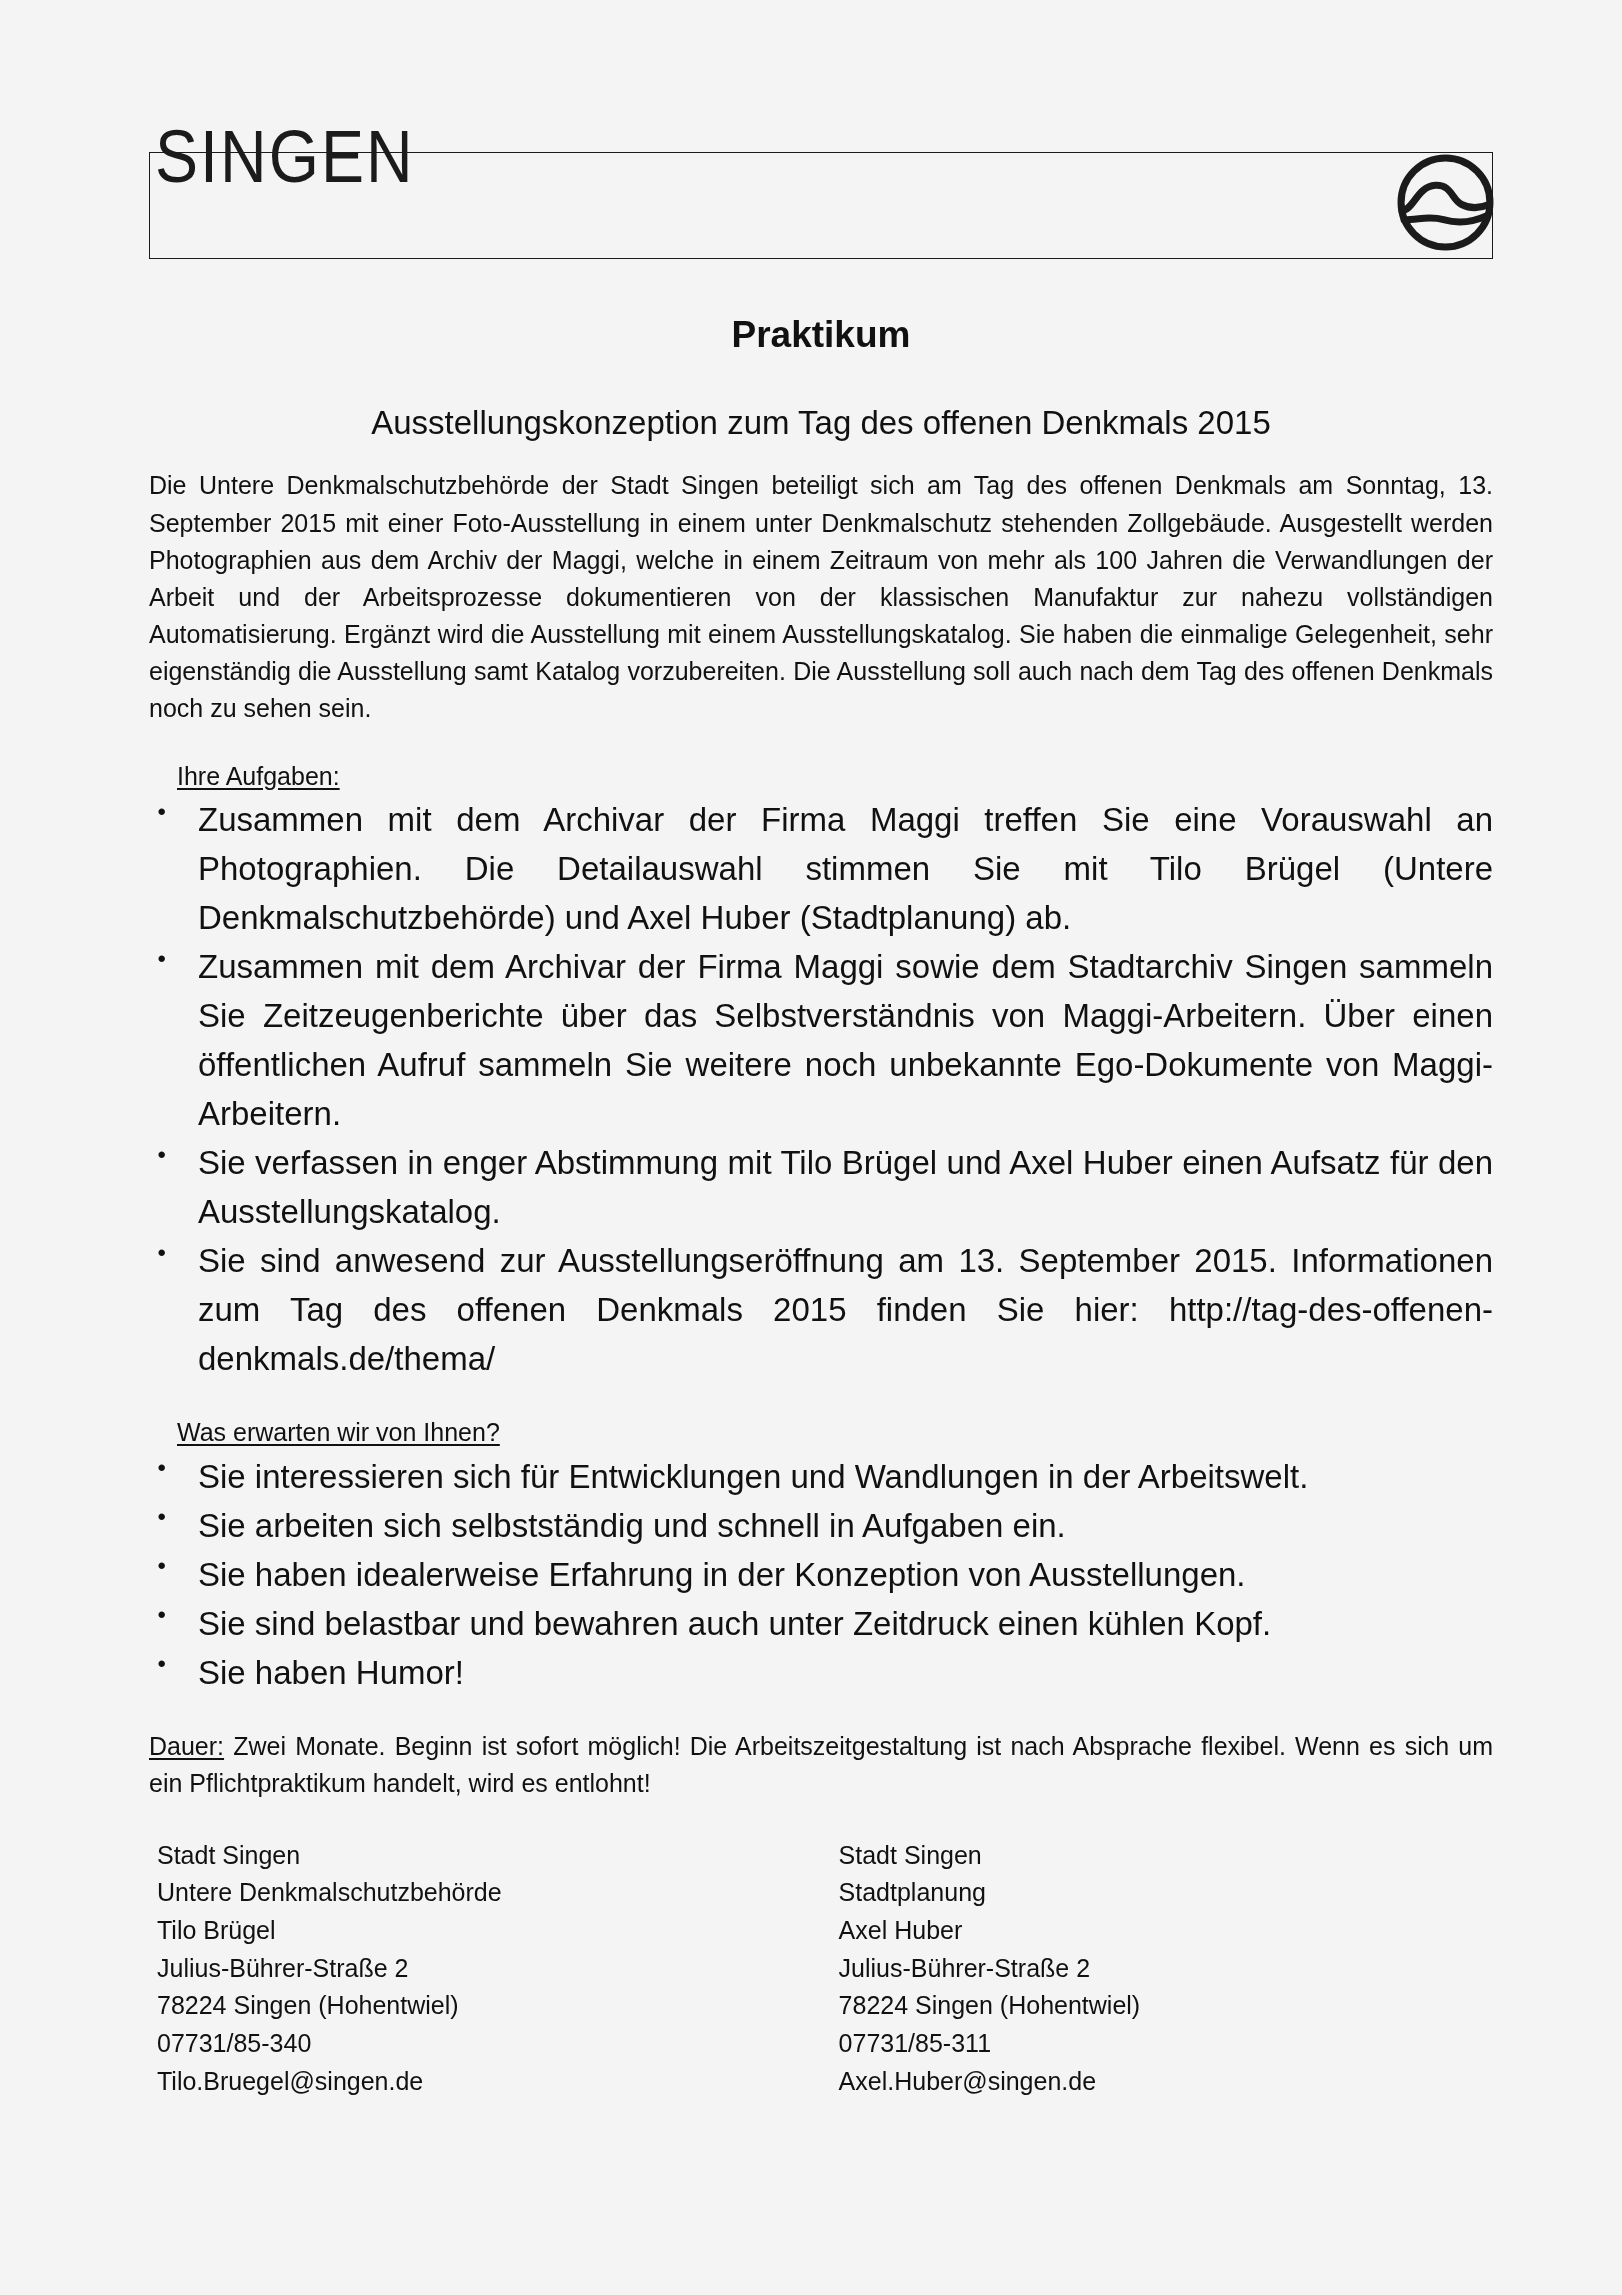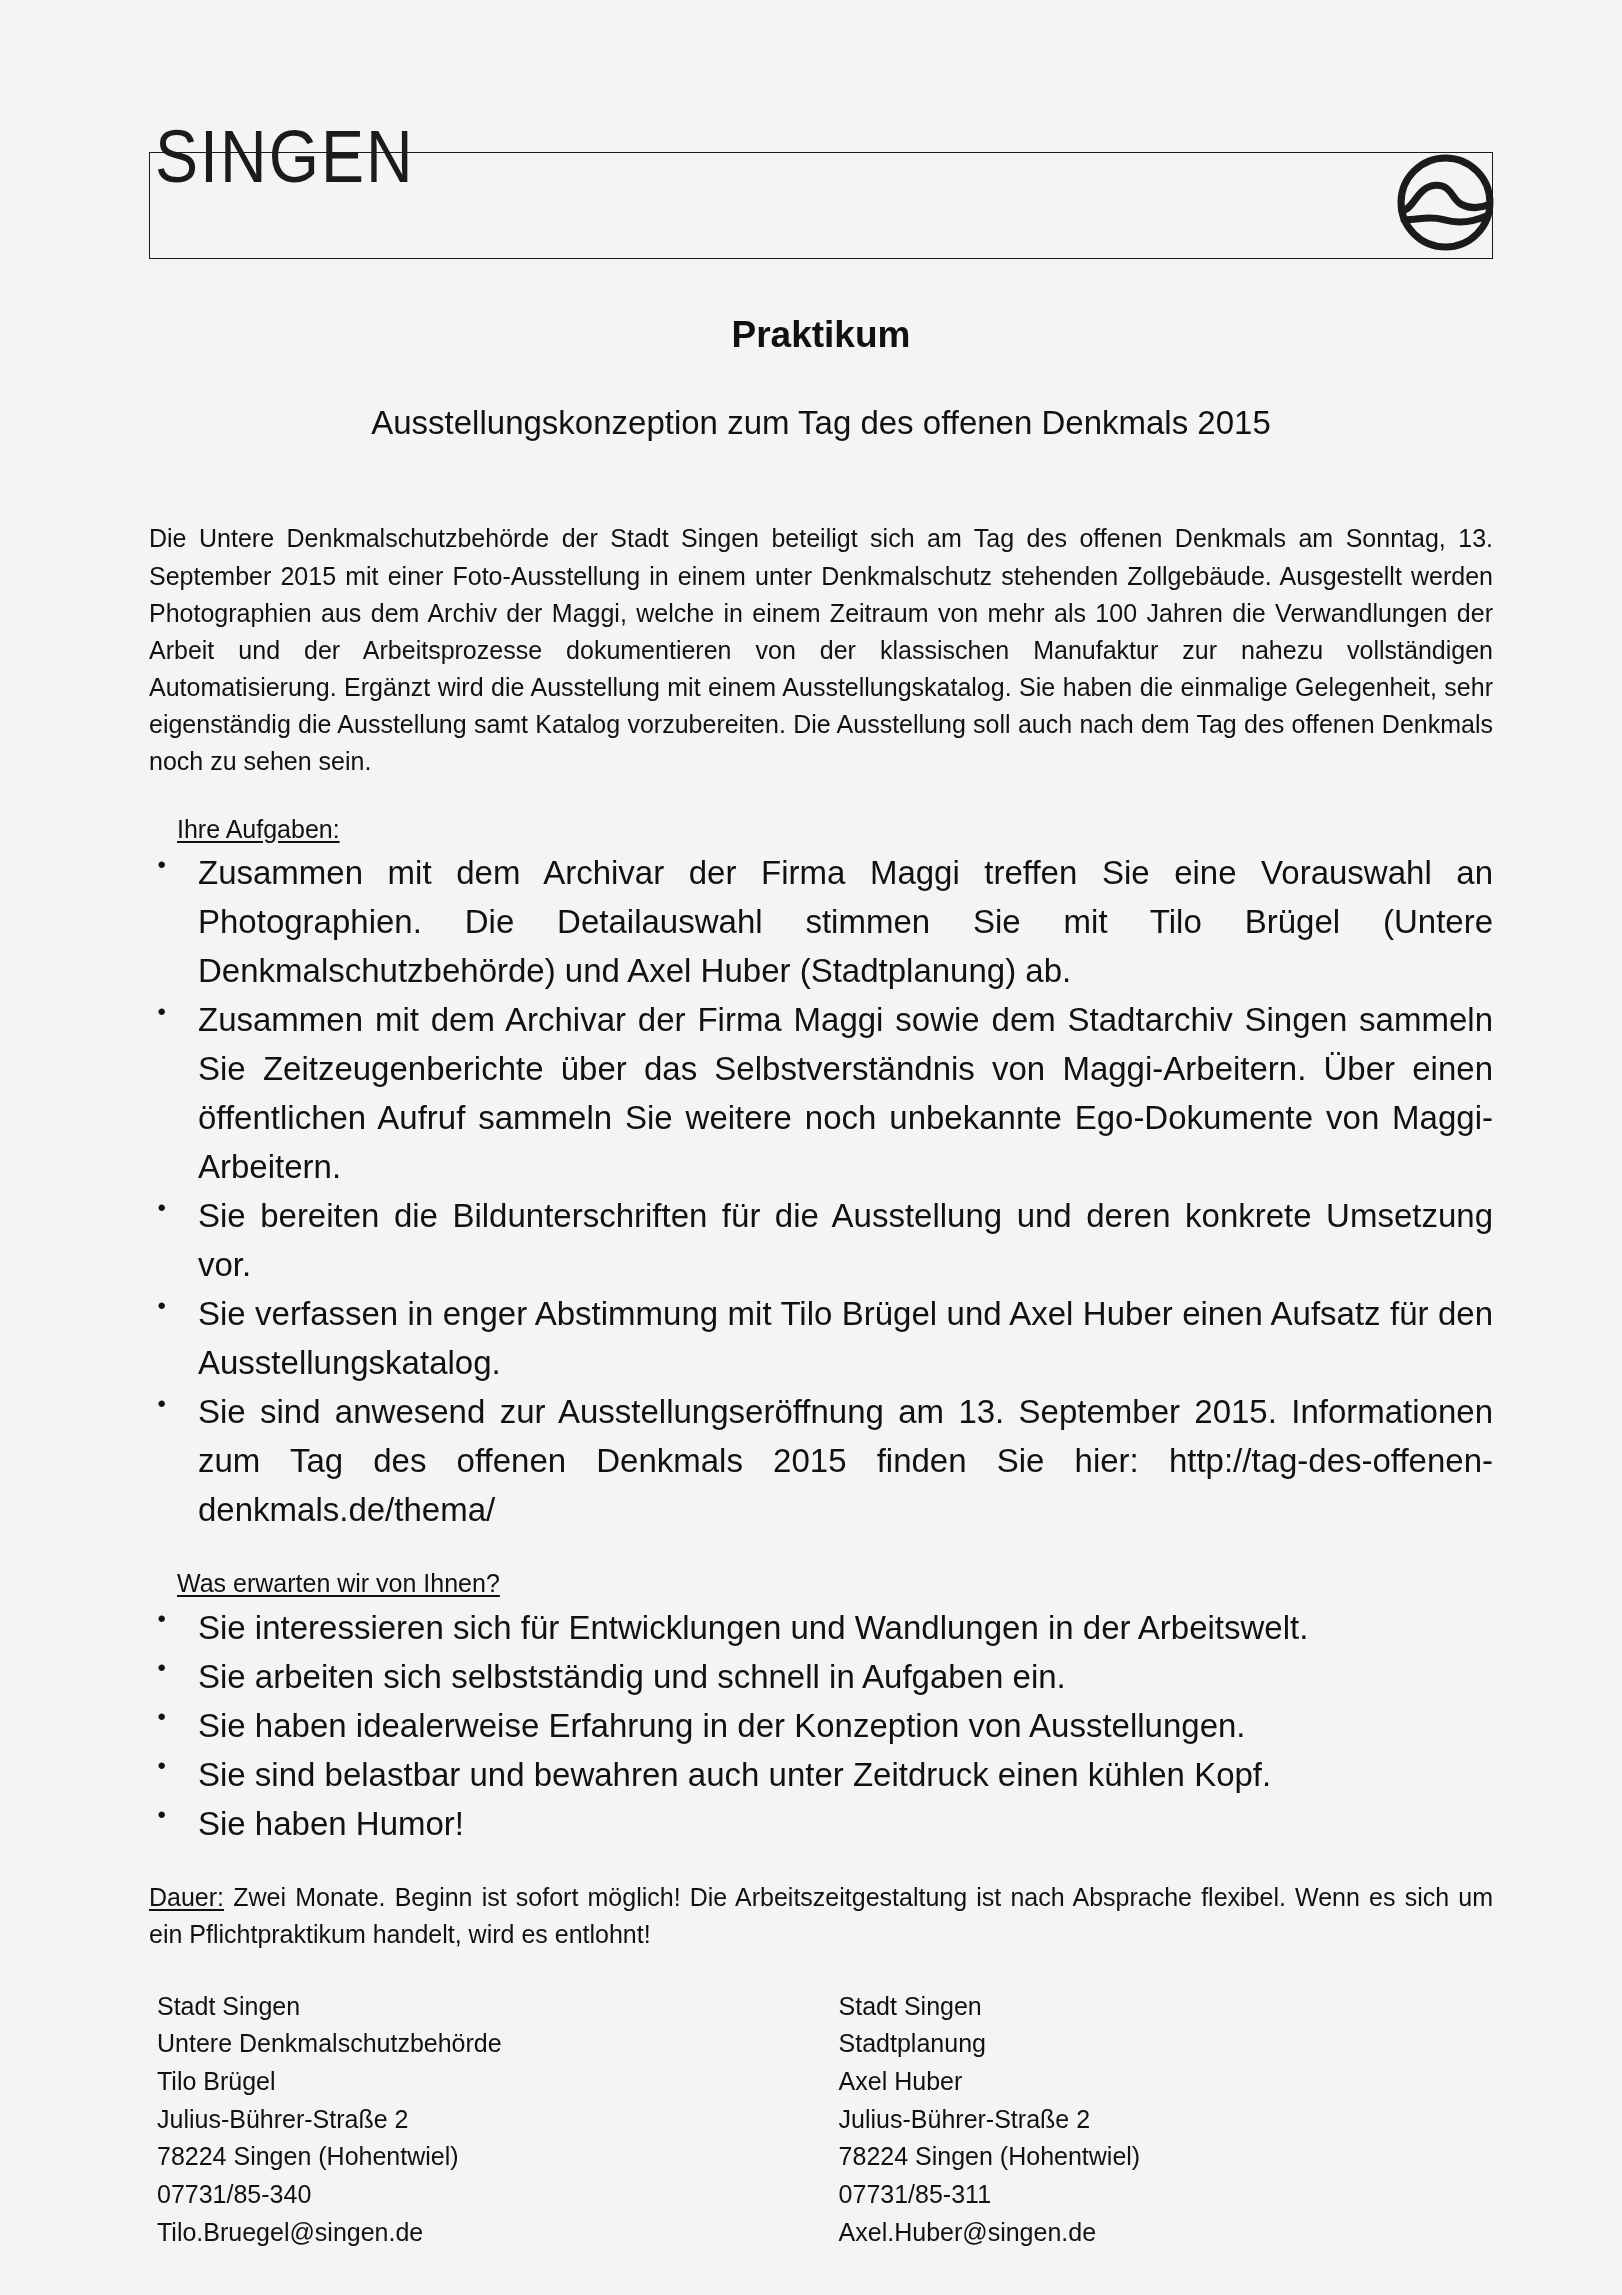--- a/index.html
+++ b/index.html
@@ -88,21 +88,21 @@
   }
 
   .para {
     font-size: 25px;
     line-height: 1.485;
     text-align: justify;
     margin: 0;
     padding: 0;
   }
 
-  .para.first { margin-top: 79px; }
+  .para.first { margin-top: 26px; }
 
   .section-head {
     font-size: 25px;
     line-height: 1.485;
     margin: 0;
     padding: 0;
   }
   .section-head .ul { text-decoration: underline; text-underline-offset: 3px; margin-left: 28px; }
 
   ul.bullets {
@@ -176,21 +176,20 @@
 
     <div class="gap-lg"></div>
 
     <div class="section-head">
       <span class="ul">Ihre Aufgaben:</span>
     </div>
 
     <ul class="bullets">
       <li>Zusammen mit dem Archivar der Firma Maggi treffen Sie eine Vorauswahl an Photographien. Die Detailauswahl stimmen Sie mit Tilo Brügel (Untere Denkmalschutzbehörde) und Axel Huber (Stadtplanung) ab.</li>
       <li>Zusammen mit dem Archivar der Firma Maggi sowie dem Stadtarchiv Singen sammeln Sie Zeitzeugenberichte über das Selbstverständnis von Maggi-Arbeitern. Über einen öffentlichen Aufruf sammeln Sie weitere noch unbekannte Ego-Dokumente von Maggi-Arbeitern.</li>
-      <li class="nowrap-item">Sie bereiten die Bildunterschriften für die Ausstellung und deren konkrete Umsetzung vor.</li>
       <li>Sie verfassen in enger Abstimmung mit Tilo Brügel und Axel Huber einen Aufsatz für den Ausstellungskatalog.</li>
       <li>Sie sind anwesend zur Ausstellungseröffnung am 13. September 2015. Informationen zum Tag des offenen Denkmals 2015 finden Sie hier: http://tag-des-offenen-denkmals.de/thema/</li>
     </ul>
 
     <div class="gap-lg"></div>
 
     <div class="section-head">
       <span class="ul">Was erwarten wir von Ihnen?</span>
     </div>
 

